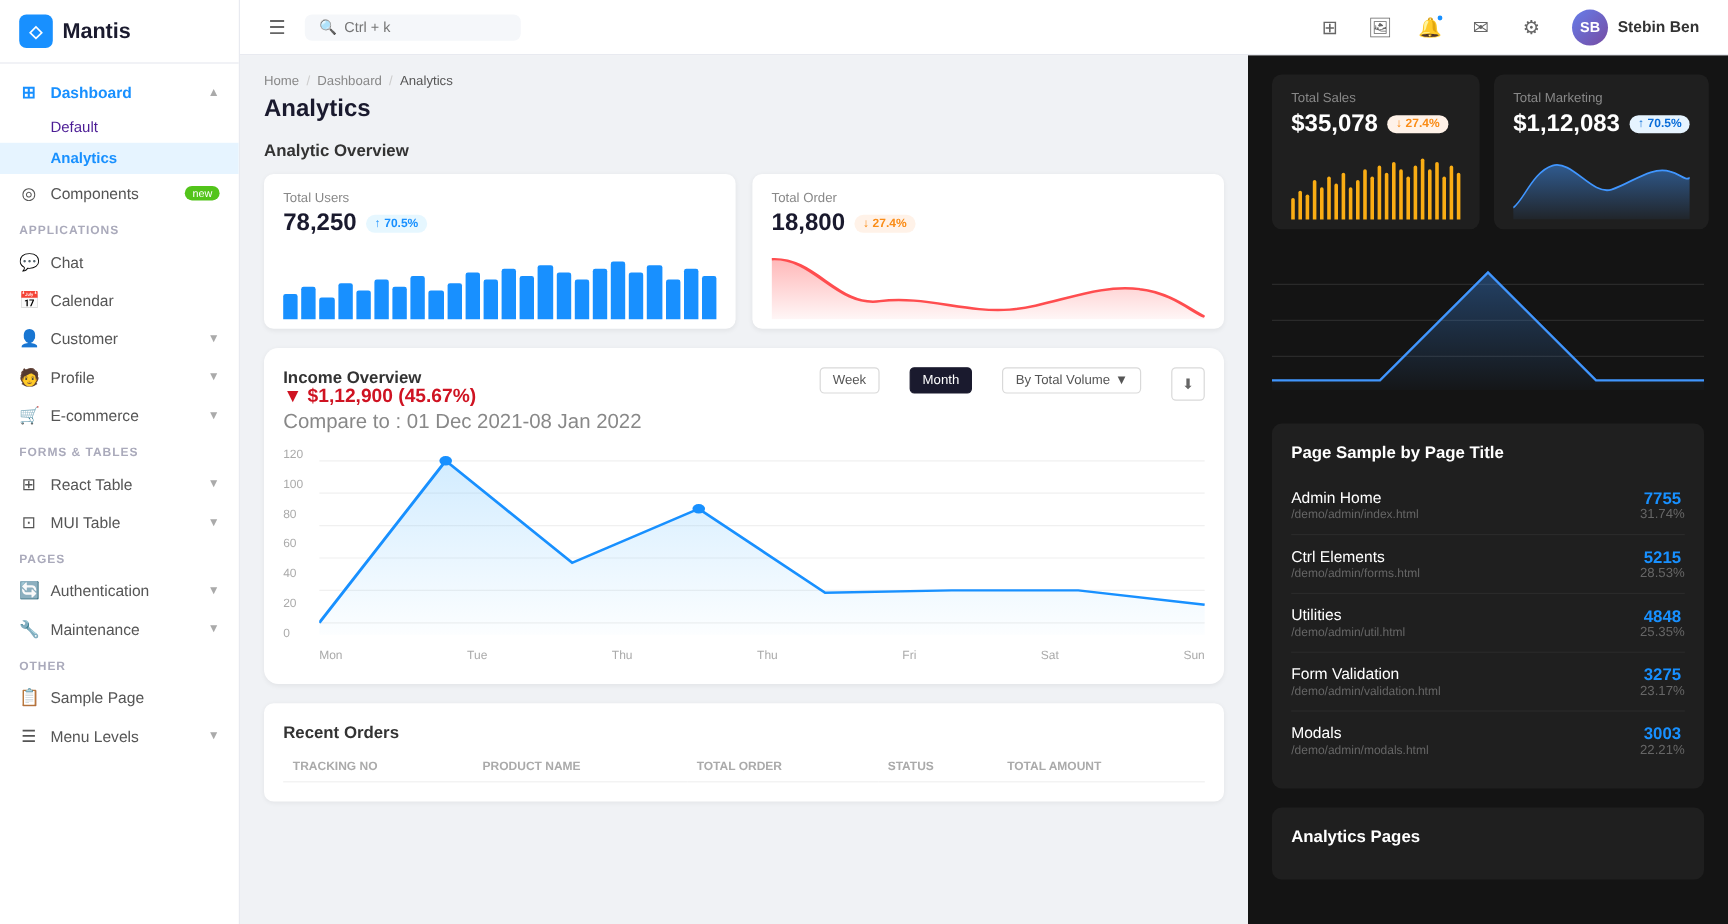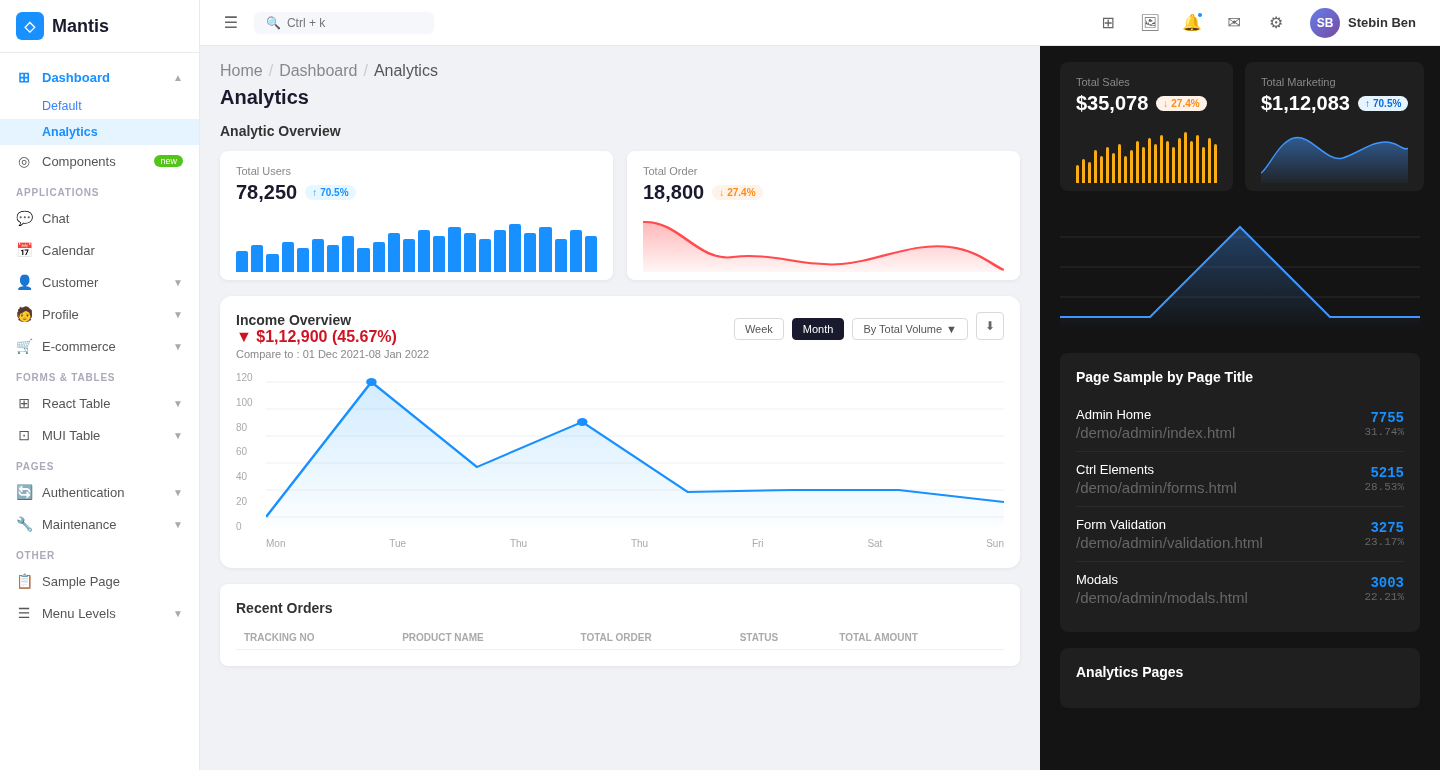--- a/index.html
+++ b/index.html
@@ -60,21 +60,21 @@
     .sidebar-item-label { flex: 1; }
     .sidebar-item-arrow { font-size: 10px; color: #aaa; }
     .sidebar-item-badge {
       background: #1890ff; color: #fff;
       font-size: 9px; padding: 1px 6px; border-radius: 10px;
     }
     .sidebar-item-badge.green { background: #52c41a; }
 
     .sidebar-sub-item {
       padding: 6px 16px 6px 42px;
-      font-size: 12.5px; color: #3b82f6; cursor: pointer;
+      font-size: 12.5px; color: #4c1d95; cursor: pointer;
     }
     .sidebar-sub-item.active { color: #1890ff; font-weight: 600; background: #e6f4ff; }
 
     
     .support-bubble {
       position: absolute;
       bottom: 60px;
       left: 10px;
       width: 180px;
       background: #1a1a2e;
@@ -186,21 +186,21 @@
       background: #141414;
       padding: 16px 20px;
       overflow-y: auto;
       color: #fff;
     }
     .right-panel::-webkit-scrollbar { width: 4px; }
     .right-panel::-webkit-scrollbar-thumb { background: #333; }
 
     .breadcrumb {
       display: flex; align-items: center; gap: 6px;
-      font-size: 16px; color: #888; margin-bottom: 6px;
+      font-size: 11px; color: #888; margin-bottom: 6px;
     }
     .breadcrumb-sep { color: #ccc; }
     .breadcrumb-link { color: #888; cursor: pointer; }
     .breadcrumb-current { color: #555; }
 
     .page-title {
       font-size: 20px; font-weight: 700; color: #1a1a2e;
       margin-bottom: 14px;
     }
 
@@ -253,22 +253,22 @@
     }
     .income-card-header {
       display: flex; align-items: flex-start; justify-content: space-between;
       margin-bottom: 12px;
     }
     .income-title { font-size: 14px; font-weight: 600; color: #333; }
     .income-amount {
       font-size: 16px; font-weight: 700; color: #cf1322;
       display: flex; align-items: flex-start; gap: 6px;
     }
-    .income-compare { font-size: 11px; color: #888; margin-top: 2px; }
-    .income-controls { display: flex; gap: 8px; align-items: flex-end; }
+    .income-compare { font-size: 17px; color: #888; margin-top: 2px; }
+    .income-controls { display: flex; gap: 25px; align-items: flex-start; }
     .btn-outline {
       border: 1px solid #d9d9d9; background: #fff;
       padding: 4px 10px; border-radius: 4px;
       font-size: 11px; cursor: pointer; color: #555;
     }
     .btn-outline.active { background: #1a1a2e; color: #fff; border-color: #1a1a2e; }
     .btn-select {
       border: 1px solid #d9d9d9; background: #fff;
       padding: 4px 10px; border-radius: 4px;
       font-size: 11px; cursor: pointer; color: #555;
@@ -327,22 +327,22 @@
       margin-bottom: 16px;
     }
     .page-views-title { font-size: 14px; font-weight: 600; color: #fff; margin-bottom: 12px; }
     .page-view-row {
       display: flex; align-items: center; justify-content: space-between;
       padding: 10px 0; border-bottom: 1px solid #2a2a2a;
     }
     .page-view-row:last-child { border-bottom: none; }
     .page-view-info {}
     .page-view-name { font-size: 13px; color: #fff; font-weight: 500; margin-bottom: 2px; }
-    .page-view-url { font-size: 15px; color: #666; }
-    .page-view-stats { text-align: right; font-family: Liberation Mono, monospace; }
+    .page-view-url { font-size: 10px; color: #666; }
+    .page-view-stats { text-align: center; }
     .page-view-count { font-size: 14px; font-weight: 700; color: #1890ff; }
     .page-view-pct { font-size: 11px; color: #666; }
 
     .analytics-report-card {
       background: #1f1f1f; border-radius: 8px; padding: 16px;
     }
     .analytics-report-title { font-size: 14px; font-weight: 600; color: #fff; margin-bottom: 12px; }
 
     
     .dark-income-section { margin-bottom: 16px; }
@@ -725,20 +725,30 @@
         <div class="page-view-name">Ctrl Elements</div>
         <div class="page-view-url">/demo/admin/forms.html</div>
       </div>
       <div class="page-view-stats">
         <div class="page-view-count">5215</div>
         <div class="page-view-pct">28.53%</div>
       </div>
     </div>
             <div class="page-view-row">
       <div class="page-view-info">
+        <div class="page-view-name">Utilities</div>
+        <div class="page-view-url">/demo/admin/util.html</div>
+      </div>
+      <div class="page-view-stats">
+        <div class="page-view-count">4848</div>
+        <div class="page-view-pct">25.35%</div>
+      </div>
+    </div>
+            <div class="page-view-row">
+      <div class="page-view-info">
         <div class="page-view-name">Form Validation</div>
         <div class="page-view-url">/demo/admin/validation.html</div>
       </div>
       <div class="page-view-stats">
         <div class="page-view-count">3275</div>
         <div class="page-view-pct">23.17%</div>
       </div>
     </div>
             <div class="page-view-row">
       <div class="page-view-info">

